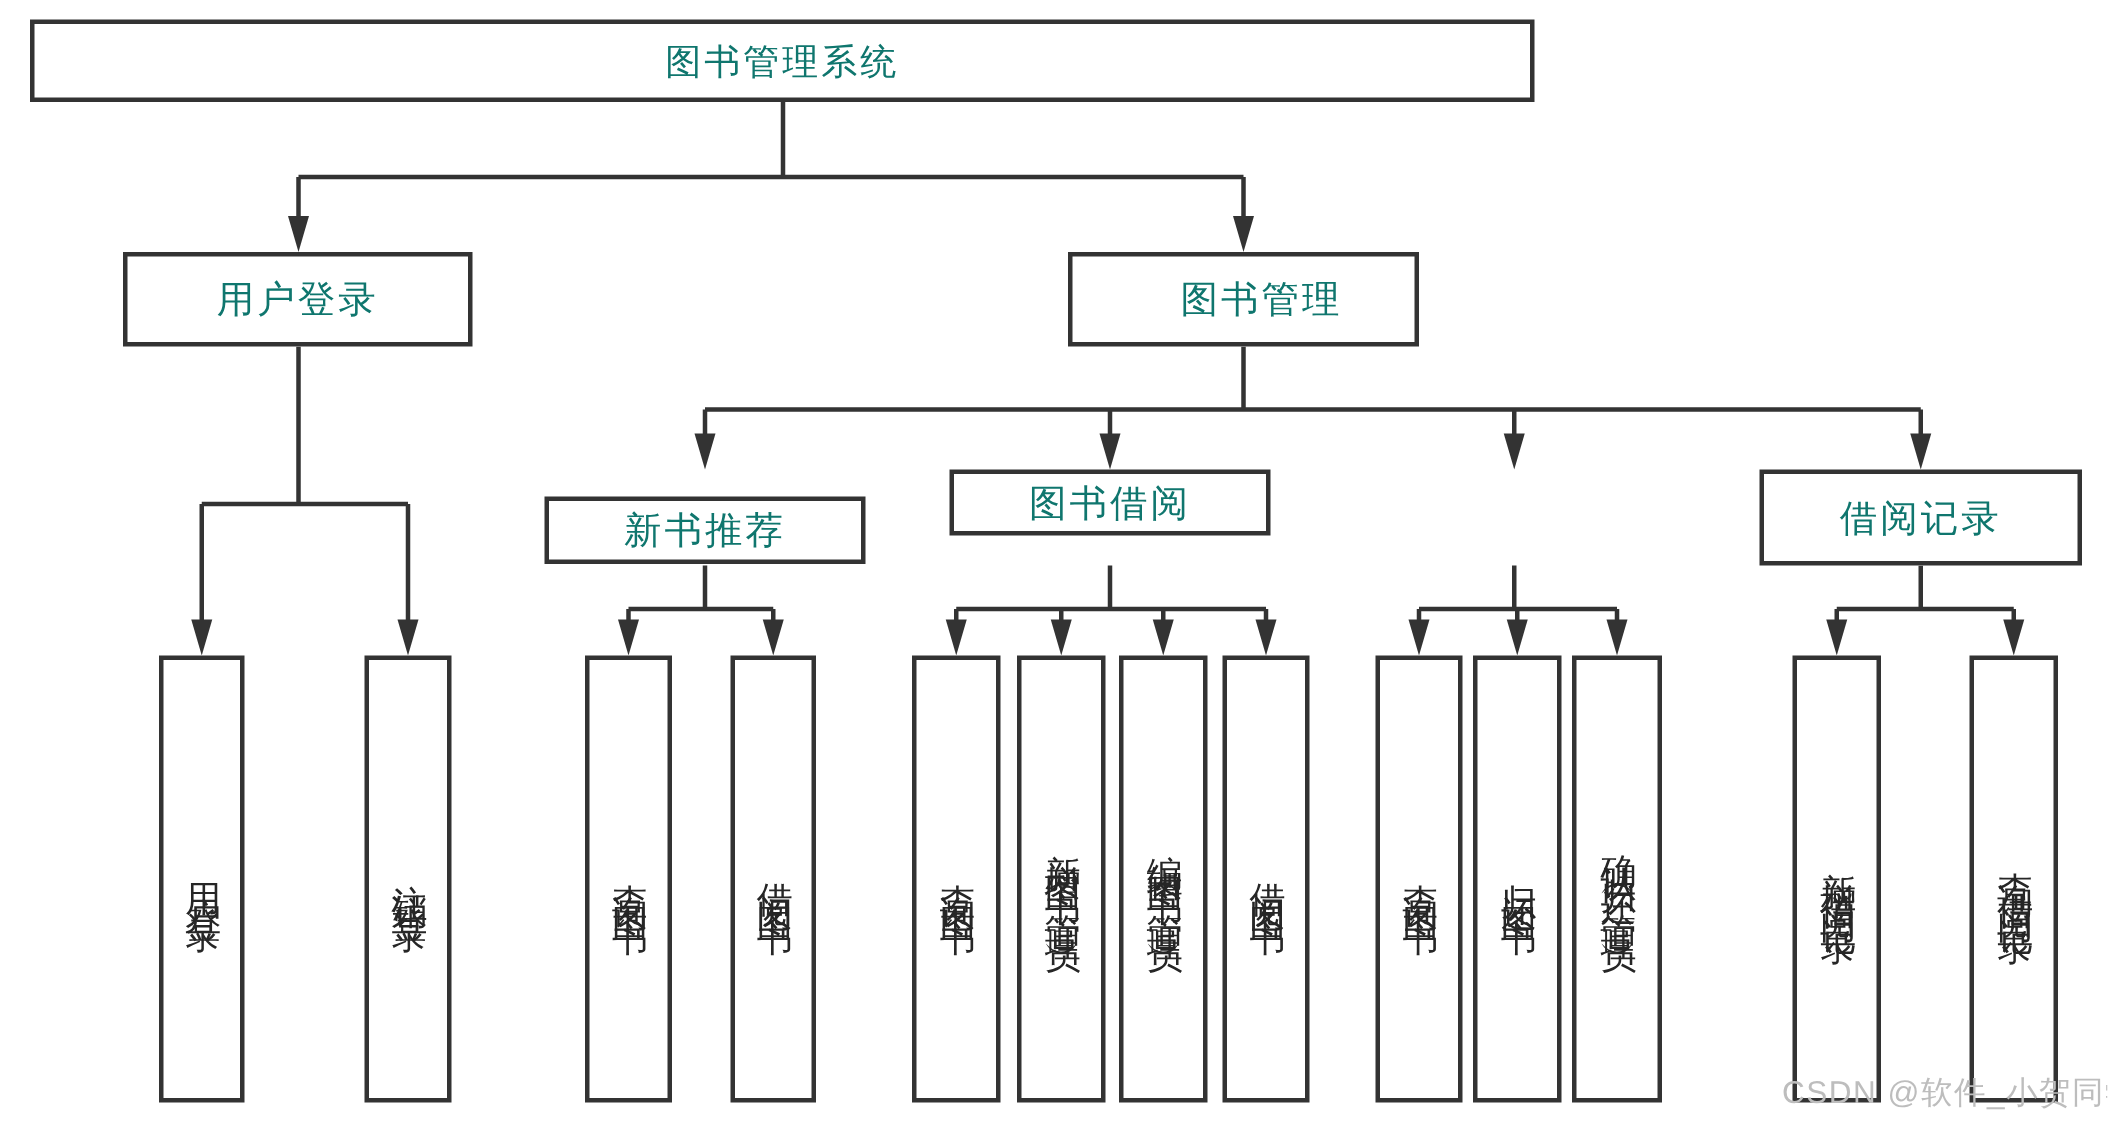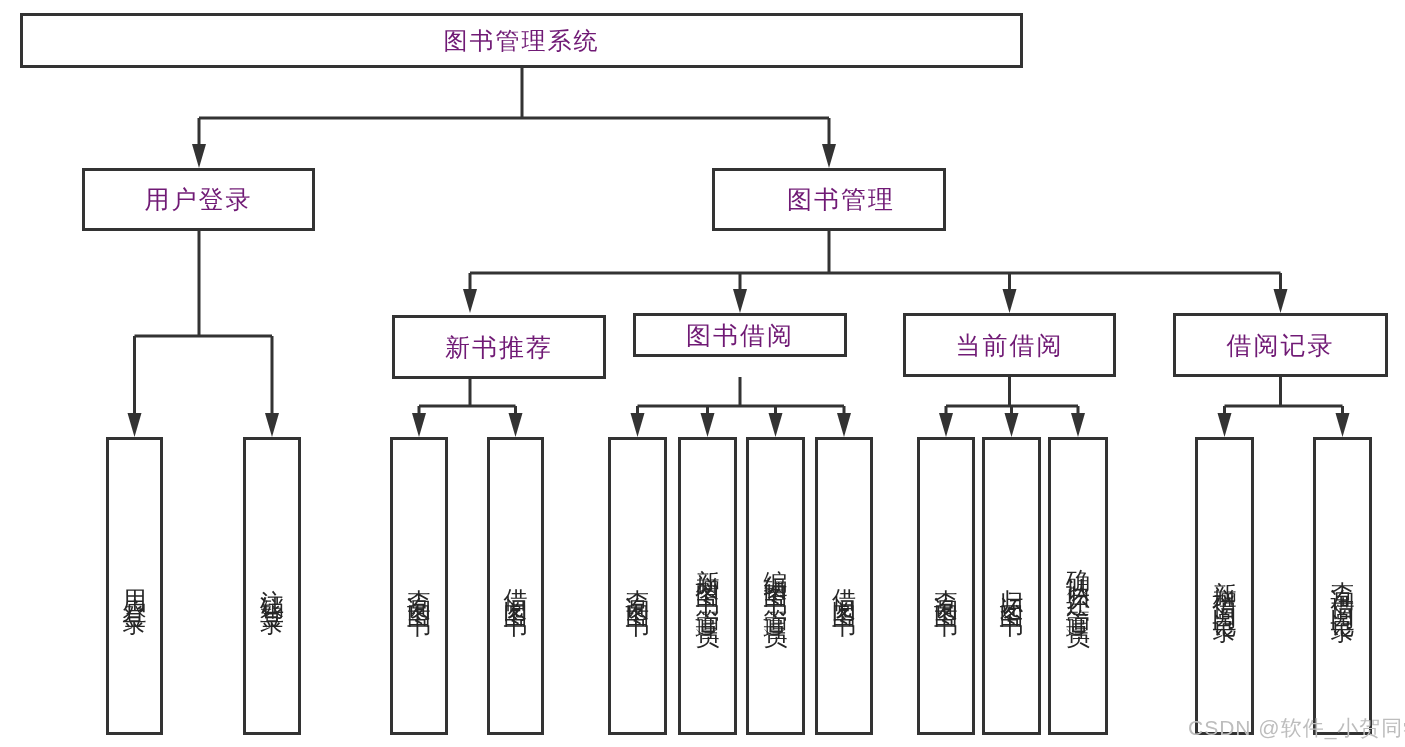--- a/index.html
+++ b/index.html
@@ -19,21 +19,21 @@
   .hbox {
     position: absolute;
     box-sizing: border-box;
     background: #ffffff;
     border: 3px solid #333333;
     display: flex;
     align-items: center;
     justify-content: center;
     font-size: 25px;
     letter-spacing: 2px;
-    color: #701a75;
+    color: #0f766e;
     white-space: nowrap;
   }
   .vbox {
     position: absolute;
     box-sizing: border-box;
     background: #ffffff;
     border: 3px solid #333333;
     display: flex;
     align-items: center;
     justify-content: center;
@@ -104,23 +104,22 @@
       <polygon points="1217.5,413 1231.5,413 1224.5,437"></polygon>
       <polygon points="1335.5,413 1349.5,413 1342.5,437"></polygon>
     </g>
   </svg>
 
   <div class="hbox" style="left:20px; top:13px; width:1003px; height:55px; font-size:24px;">图书管理系统</div>
 
   <div class="hbox" style="left:82px; top:168px; width:233px; height:63px;">用户登录</div>
   <div class="hbox" style="left:712px; top:168px; width:234px; height:63px;padding-left:24px;">图书管理</div>
 
-  <div class="hbox" style="left:363px; top:315px; width:214px; height:64px;margin-left:29px;">新书推荐</div>
+  <div class="hbox" style="left:363px; top:331px; width:214px; height:45px;">新书推荐</div>
   <div class="hbox" style="left:633px; top:313px; width:214px; height:44px;">图书借阅</div>
-  <div class="hbox" style="left:903px; top:313px; width:213px; height:64px;">当前借阅</div>
   <div class="hbox" style="left:1173px; top:313px; width:215px; height:64px;">借阅记录</div>
 
   <div class="vbox" style="left:106px; top:437px; width:57px; height:298px;">
     <span class="vtext">用户登录</span>
   </div>
   <div class="vbox" style="left:243px; top:437px; width:58px; height:298px;">
     <span class="vtext">注销登录</span>
   </div>
 
   <div class="vbox" style="left:390px; top:437px; width:58px; height:298px;">

